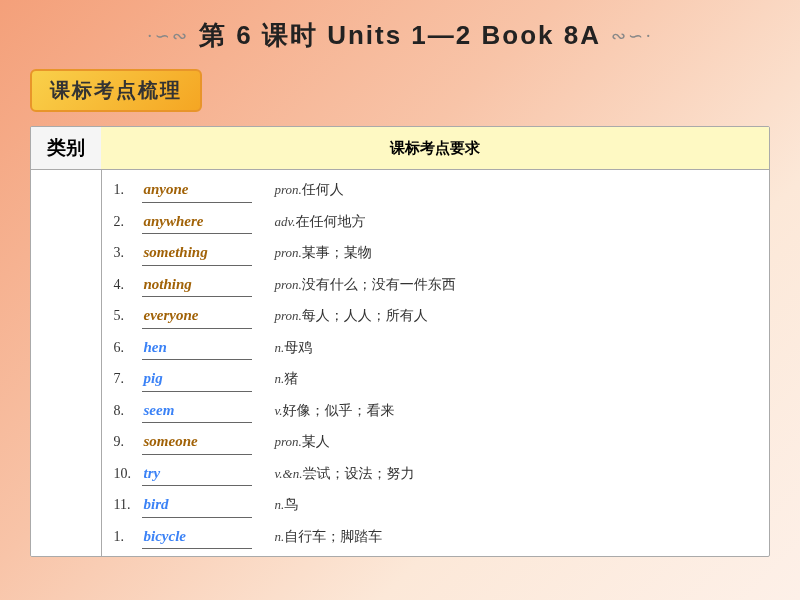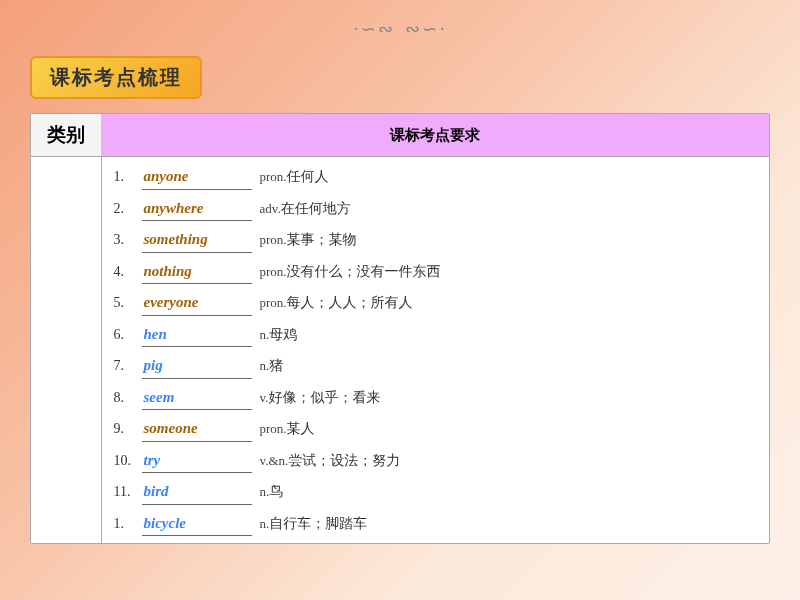--- a/index.html
+++ b/index.html
@@ -74,21 +74,21 @@
 
     .col-category-header {
       background: #f5f5f5;
       font-weight: bold;
       font-size: 19px;
       text-align: center;
       padding: 8px 4px;
     }
 
     .col-content-header {
-      background: #f0abfc;
+      background: #fef9c3;
       font-weight: bold;
       font-size: 15px;
       text-align: center;
       padding: 8px 4px;
       margin-top: 48px;
     }
 
     thead tr th {
       border-bottom: 1.5px solid #aaa;
     }
@@ -145,31 +145,34 @@
     }
 
     .word-def {
       color: #333;
       font-size: 14px;
       margin-left: 8px;
       font-family: "SimSun", "宋体", serif;
     }
 
     .pos {
+      font-style: italic;
       font-size: 13px;
       color: #444;
+      margin-left: 15px;
     }
   </style>
 </head>
 <body>
 
 
 
 <div class="header">
   <span class="header-decoration">·∽∾</span>
+  <span class="header-title">第 6 课时    Units 1—2 Book 8A</span>
   <span class="header-decoration">∾∽·</span>
 </div>
 
 <div class="section-tag">课标考点梳理</div>
 
 <div class="table-container">
   <table>
     <thead>
       <tr>
         <th class="col-category-header">类别</th>

